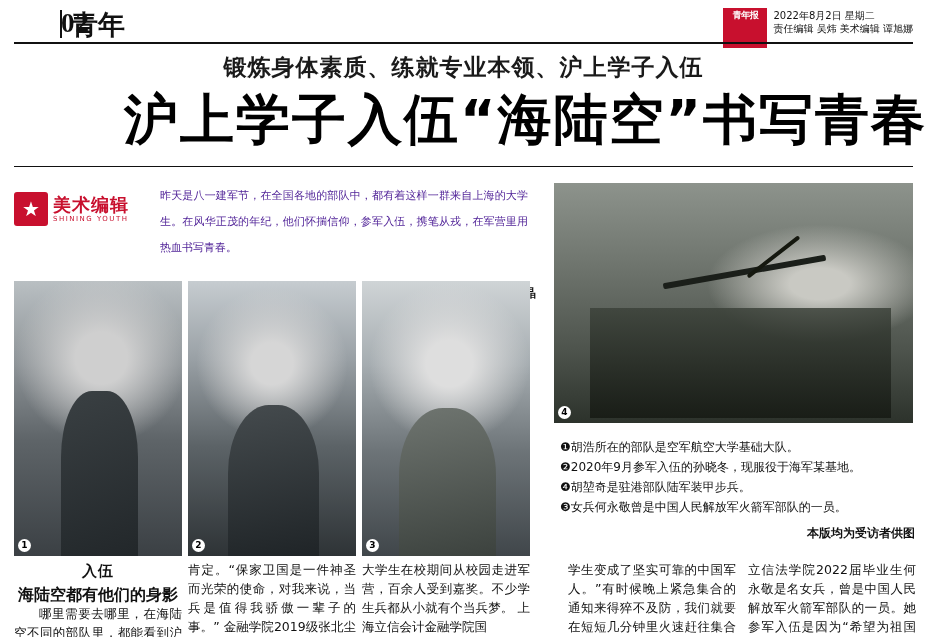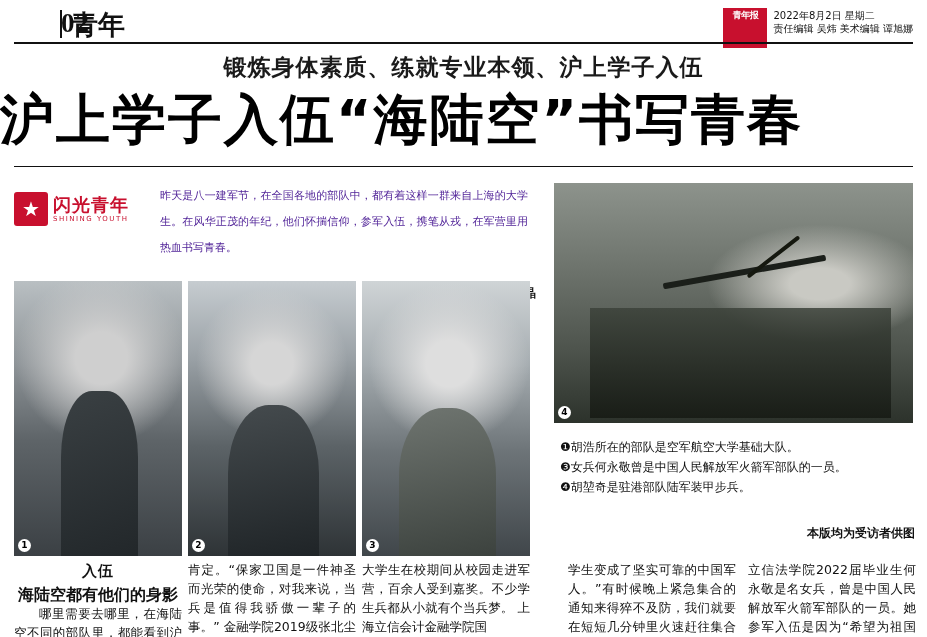--- a/index.html
+++ b/index.html
@@ -109,21 +109,21 @@
     letter-spacing: 1px;
     font-weight: bold;
     color: #1a1a1a;
     font-family: "DejaVu Sans", sans-serif;
   }
   .headline {
     position: absolute;
     top: 84px;
     left: 0;
     width: 927px;
-    text-align: left;
+    text-align: right;
     font-size: 54px;
     font-weight: bold;
     letter-spacing: 2px;
     color: #000;
     font-family: "DejaVu Sans", sans-serif;
     white-space: nowrap;
   }
   .headline-rule {
     position: absolute;
     left: 14px;
@@ -390,21 +390,21 @@
   <div class="masthead-rule"></div>
 
   <div class="shoulder">锻炼身体素质、练就专业本领、沪上学子入伍</div>
   <div class="headline">沪上学子入伍“海陆空”书写青春</div>
   <div class="headline-rule"></div>
 
   <div class="brandbox">
     <div class="brand-bottom">
       <div class="brand-mark"></div>
       <div class="brand-text">
-        <div class="brand-cn">闪光青年</div>
+        <div class="brand-cn">美术编辑</div>
         <div class="brand-en">SHINING YOUTH</div>
       </div>
     </div>
   </div>
 
   <div class="lead">昨天是八一建军节，在全国各地的部队中，都有着这样一群来自上海的大学生。在风华正茂的年纪，他们怀揣信仰，参军入伍，携笔从戎，在军营里用热血书写青春。</div>
   <div class="lead-byline">青年报记者 刘晶晶</div>
 
   <div class="photo ph1">
     <div class="bg"></div>
@@ -420,22 +420,23 @@
   </div>
   <div class="photo ph4">
     <div class="bg"></div>
     <div class="rifle"></div>
     <div class="rifle2"></div>
     <div class="num">4</div>
   </div>
 
   <div class="captions">
     <div class="cap">❶胡浩所在的部队是空军航空大学基础大队。</div>
+    <div class="cap">❷2020年9月参军入伍的孙晓冬，现服役于海军某基地。</div>
+    <div class="cap">❹胡堃奇是驻港部队陆军装甲步兵。</div>
     <div class="cap">❸女兵何永敬曾是中国人民解放军火箭军部队的一员。</div>
-    <div class="cap">❹胡堃奇是驻港部队陆军装甲步兵。</div>
   </div>
   <div class="caption-credit">本版均为受访者供图</div>
 
   <div class="subhead">
     <div class="l1">入伍</div>
     <div class="l2">海陆空都有他们的身影</div>
   </div>
 
   <div class="col c1">
     <p class="indent">哪里需要去哪里，在海陆空不同的部队里，都能看到沪上高</p>

